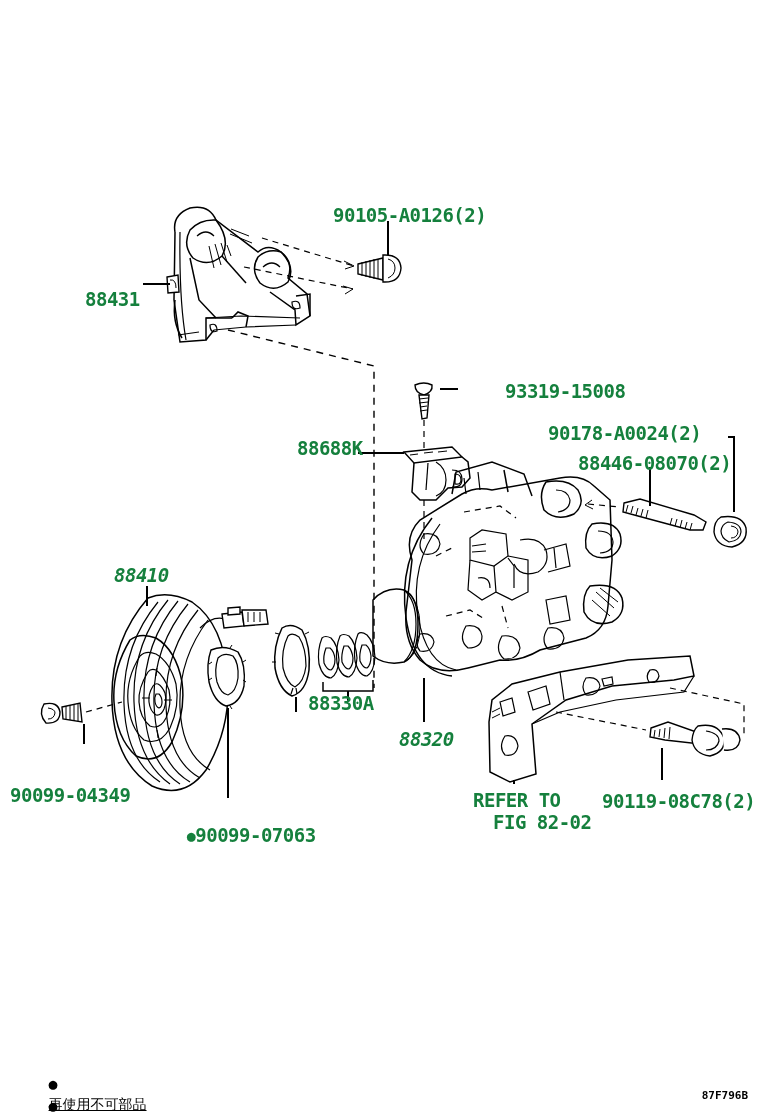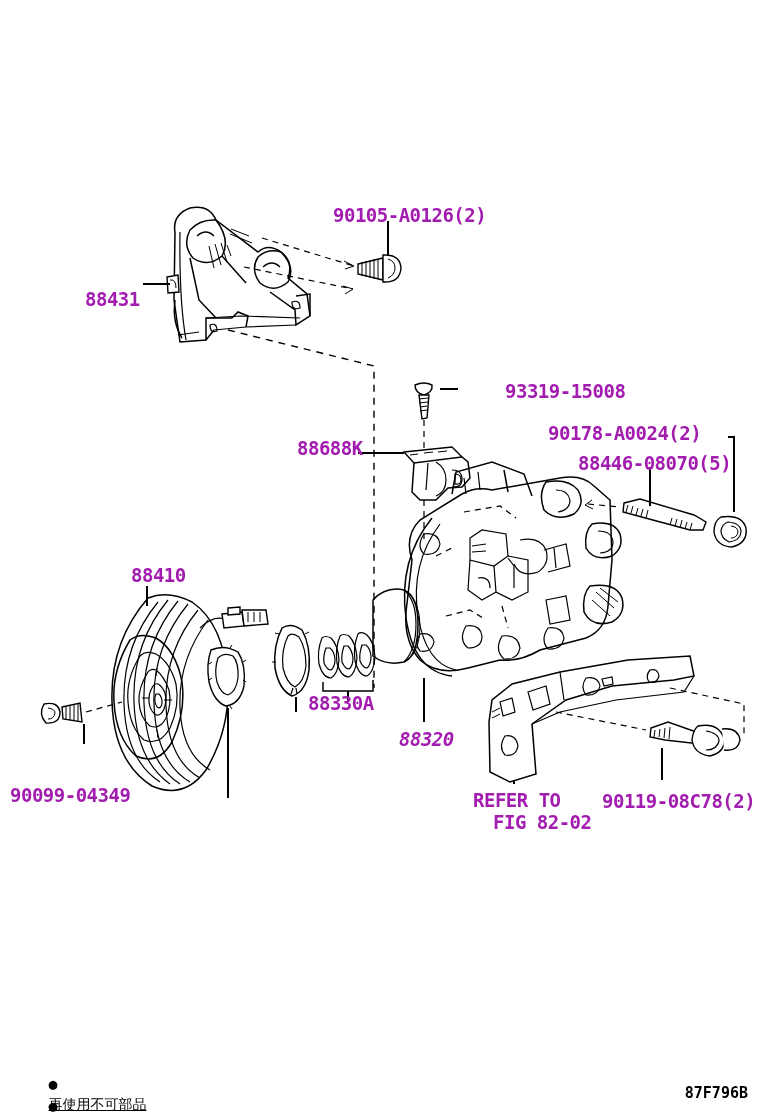--- a/index.html
+++ b/index.html
@@ -1,25 +1,25 @@
 <!DOCTYPE html>
 <html><head>
 <meta charset="utf-8">
 <style>
   html,body{margin:0;padding:0;background:#ffffff;}
   body{width:760px;height:1112px;position:relative;overflow:hidden;
        font-family:"DejaVu Sans Mono","Liberation Mono",monospace;color:#000;}
   #sheet{position:absolute;inset:0;width:760px;height:1112px;}
   .lbl{position:absolute;white-space:pre;font-weight:700;letter-spacing:-0.5px;
        font-family:"DejaVu Sans Mono","Liberation Mono",monospace;
-       font-size:19px;line-height:20px;color:#a21caf;}
+       font-size:19px;line-height:20px;color:#15803d;}
   .legend{position:absolute;left:10px;white-space:pre;font-weight:400;}
   .legend .jp{font-family:"DejaVu Sans","Liberation Sans",sans-serif;font-size:14px;text-decoration:underline;}
   .bullet{font-size:15px;vertical-align:1px;}
-  #figcode{position:absolute;right:12px;bottom:10px;font-size:15px;font-weight:700;
+  #figcode{position:absolute;right:12px;bottom:10px;font-size:11px;font-weight:700;
            font-family:"DejaVu Sans Mono","Liberation Mono",monospace;letter-spacing:0px;}
   svg{position:absolute;top:0;left:0;width:760px;height:1112px;}
   .ln{fill:none;stroke:#000;stroke-width:1.5;}
   .ln2{fill:none;stroke:#000;stroke-width:1.2;}
   .thin{fill:none;stroke:#000;stroke-width:1;}
   .dash{fill:none;stroke:#000;stroke-width:1.4;stroke-dasharray:7 6;}
   .dash2{fill:none;stroke:#000;stroke-width:1.2;stroke-dasharray:6 5;}
   .lead{fill:none;stroke:#000;stroke-width:2;}
   .fillw{fill:#fff;stroke:#000;stroke-width:1.4;}
 </style>
@@ -248,26 +248,29 @@
 
     <line class="lead" x1="348" y1="691" x2="348" y2="700"></line>
 
   </svg>
 
   <div class="lbl" style="left:333px;top:205px;">90105-A0126(2)</div>
   <div class="lbl" style="left:85px;top:272px;margin-top:17px;">88431</div>
   <div class="lbl" style="left:464px;top:381px;margin-left:41px;">93319-15008</div>
   <div class="lbl" style="left:297px;top:438px;">88688K</div>
   <div class="lbl" style="left:548px;top:423px;">90178-A0024(2)</div>
-  <div class="lbl" style="left:578px;top:453px;">88446-08070(5)</div>
-  <div class="lbl" style="left:131px;top:565px;">88410</div>
+  <div class="lbl" style="left:578px;top:453px;">88446-08070(2)</div>
+  <div class="lbl" style="left:114px;top:565px;font-style:italic;">88410</div>
   <div class="lbl" style="left:308px;top:693px;">88330A</div>
   <div class="lbl" style="left:399px;top:729px;font-style:italic;">88320</div>
   <div class="lbl" style="left:10px;top:785px;">90099-04349</div>
   <div class="lbl" style="left:602px;top:791px;">90119-08C78(2)</div>
+  <div class="lbl" style="left:143px;top:805px;">
+    <span class="bullet">●</span><span>90099-07063</span>
+  </div>
   <div class="lbl" style="left:473px;top:790px;">REFER TO</div>
   <div class="lbl" style="left:493px;top:812px;">FIG 82-02</div>
 
   <div class="legend" style="top:1056px;">
     <span class="bullet">●</span>
     <span class="jp">再使用不可部品</span>
   </div>
   <div class="legend" style="top:1078px;">
     <span class="bullet">●</span>
     

